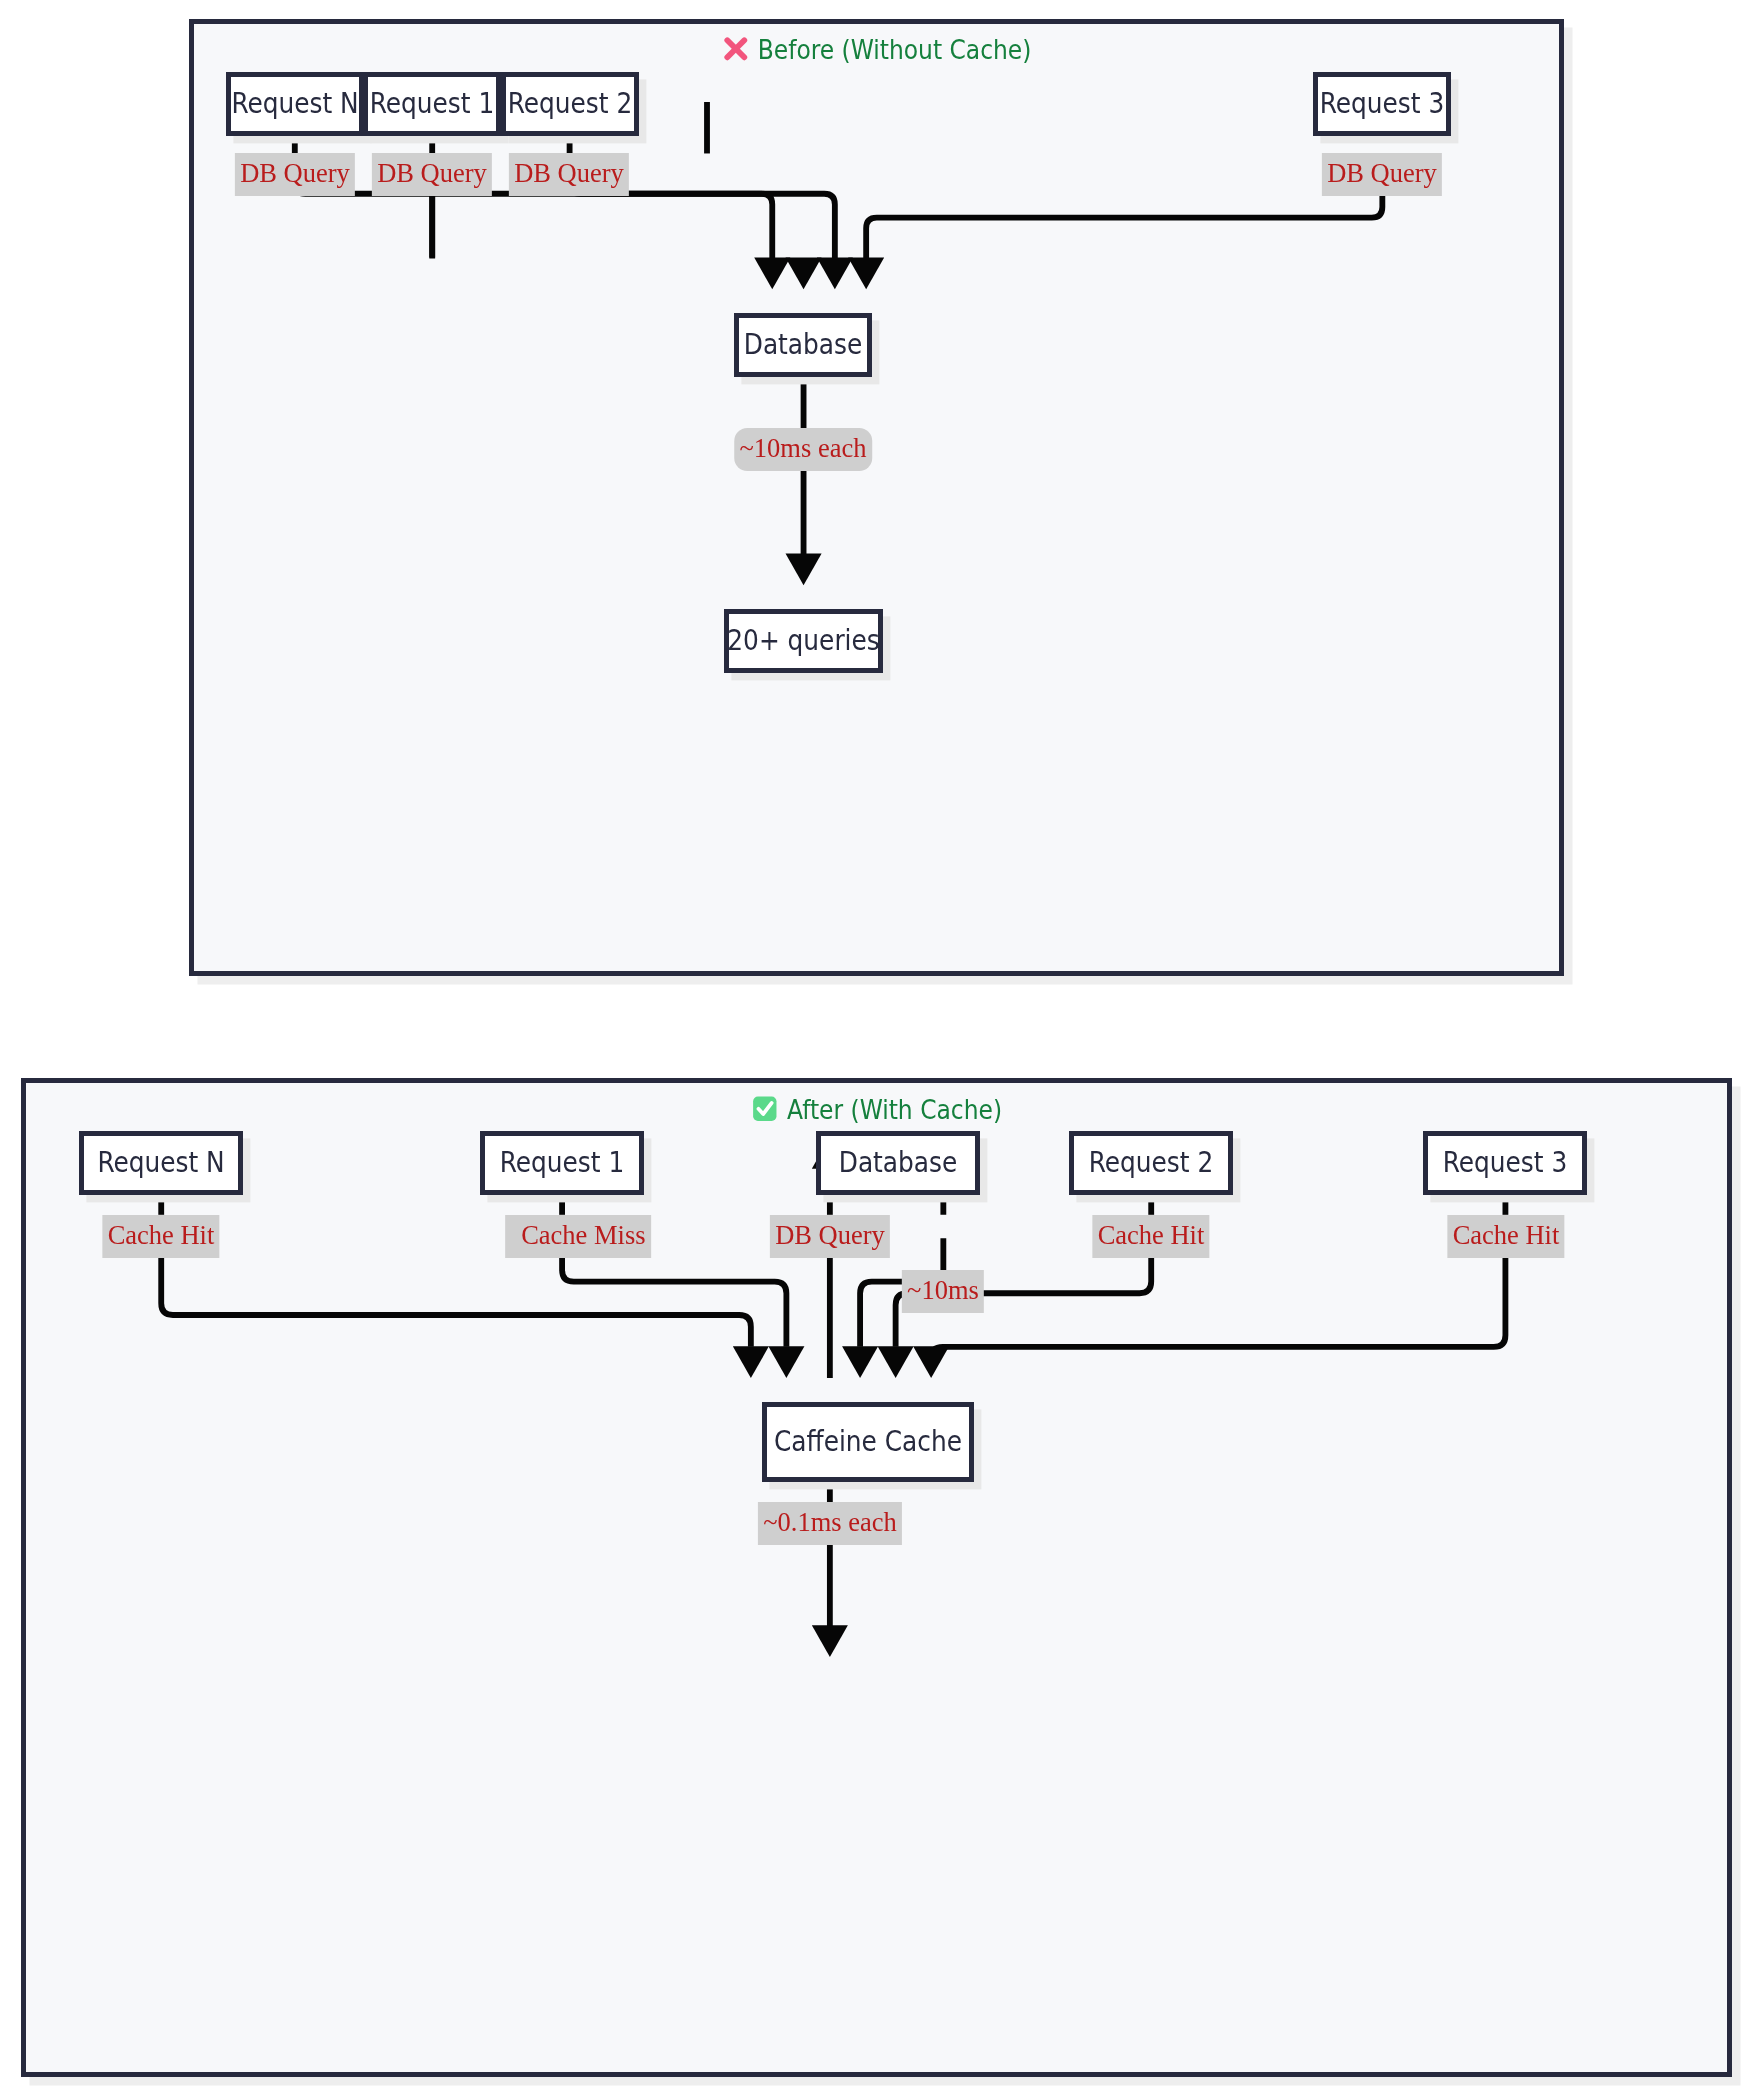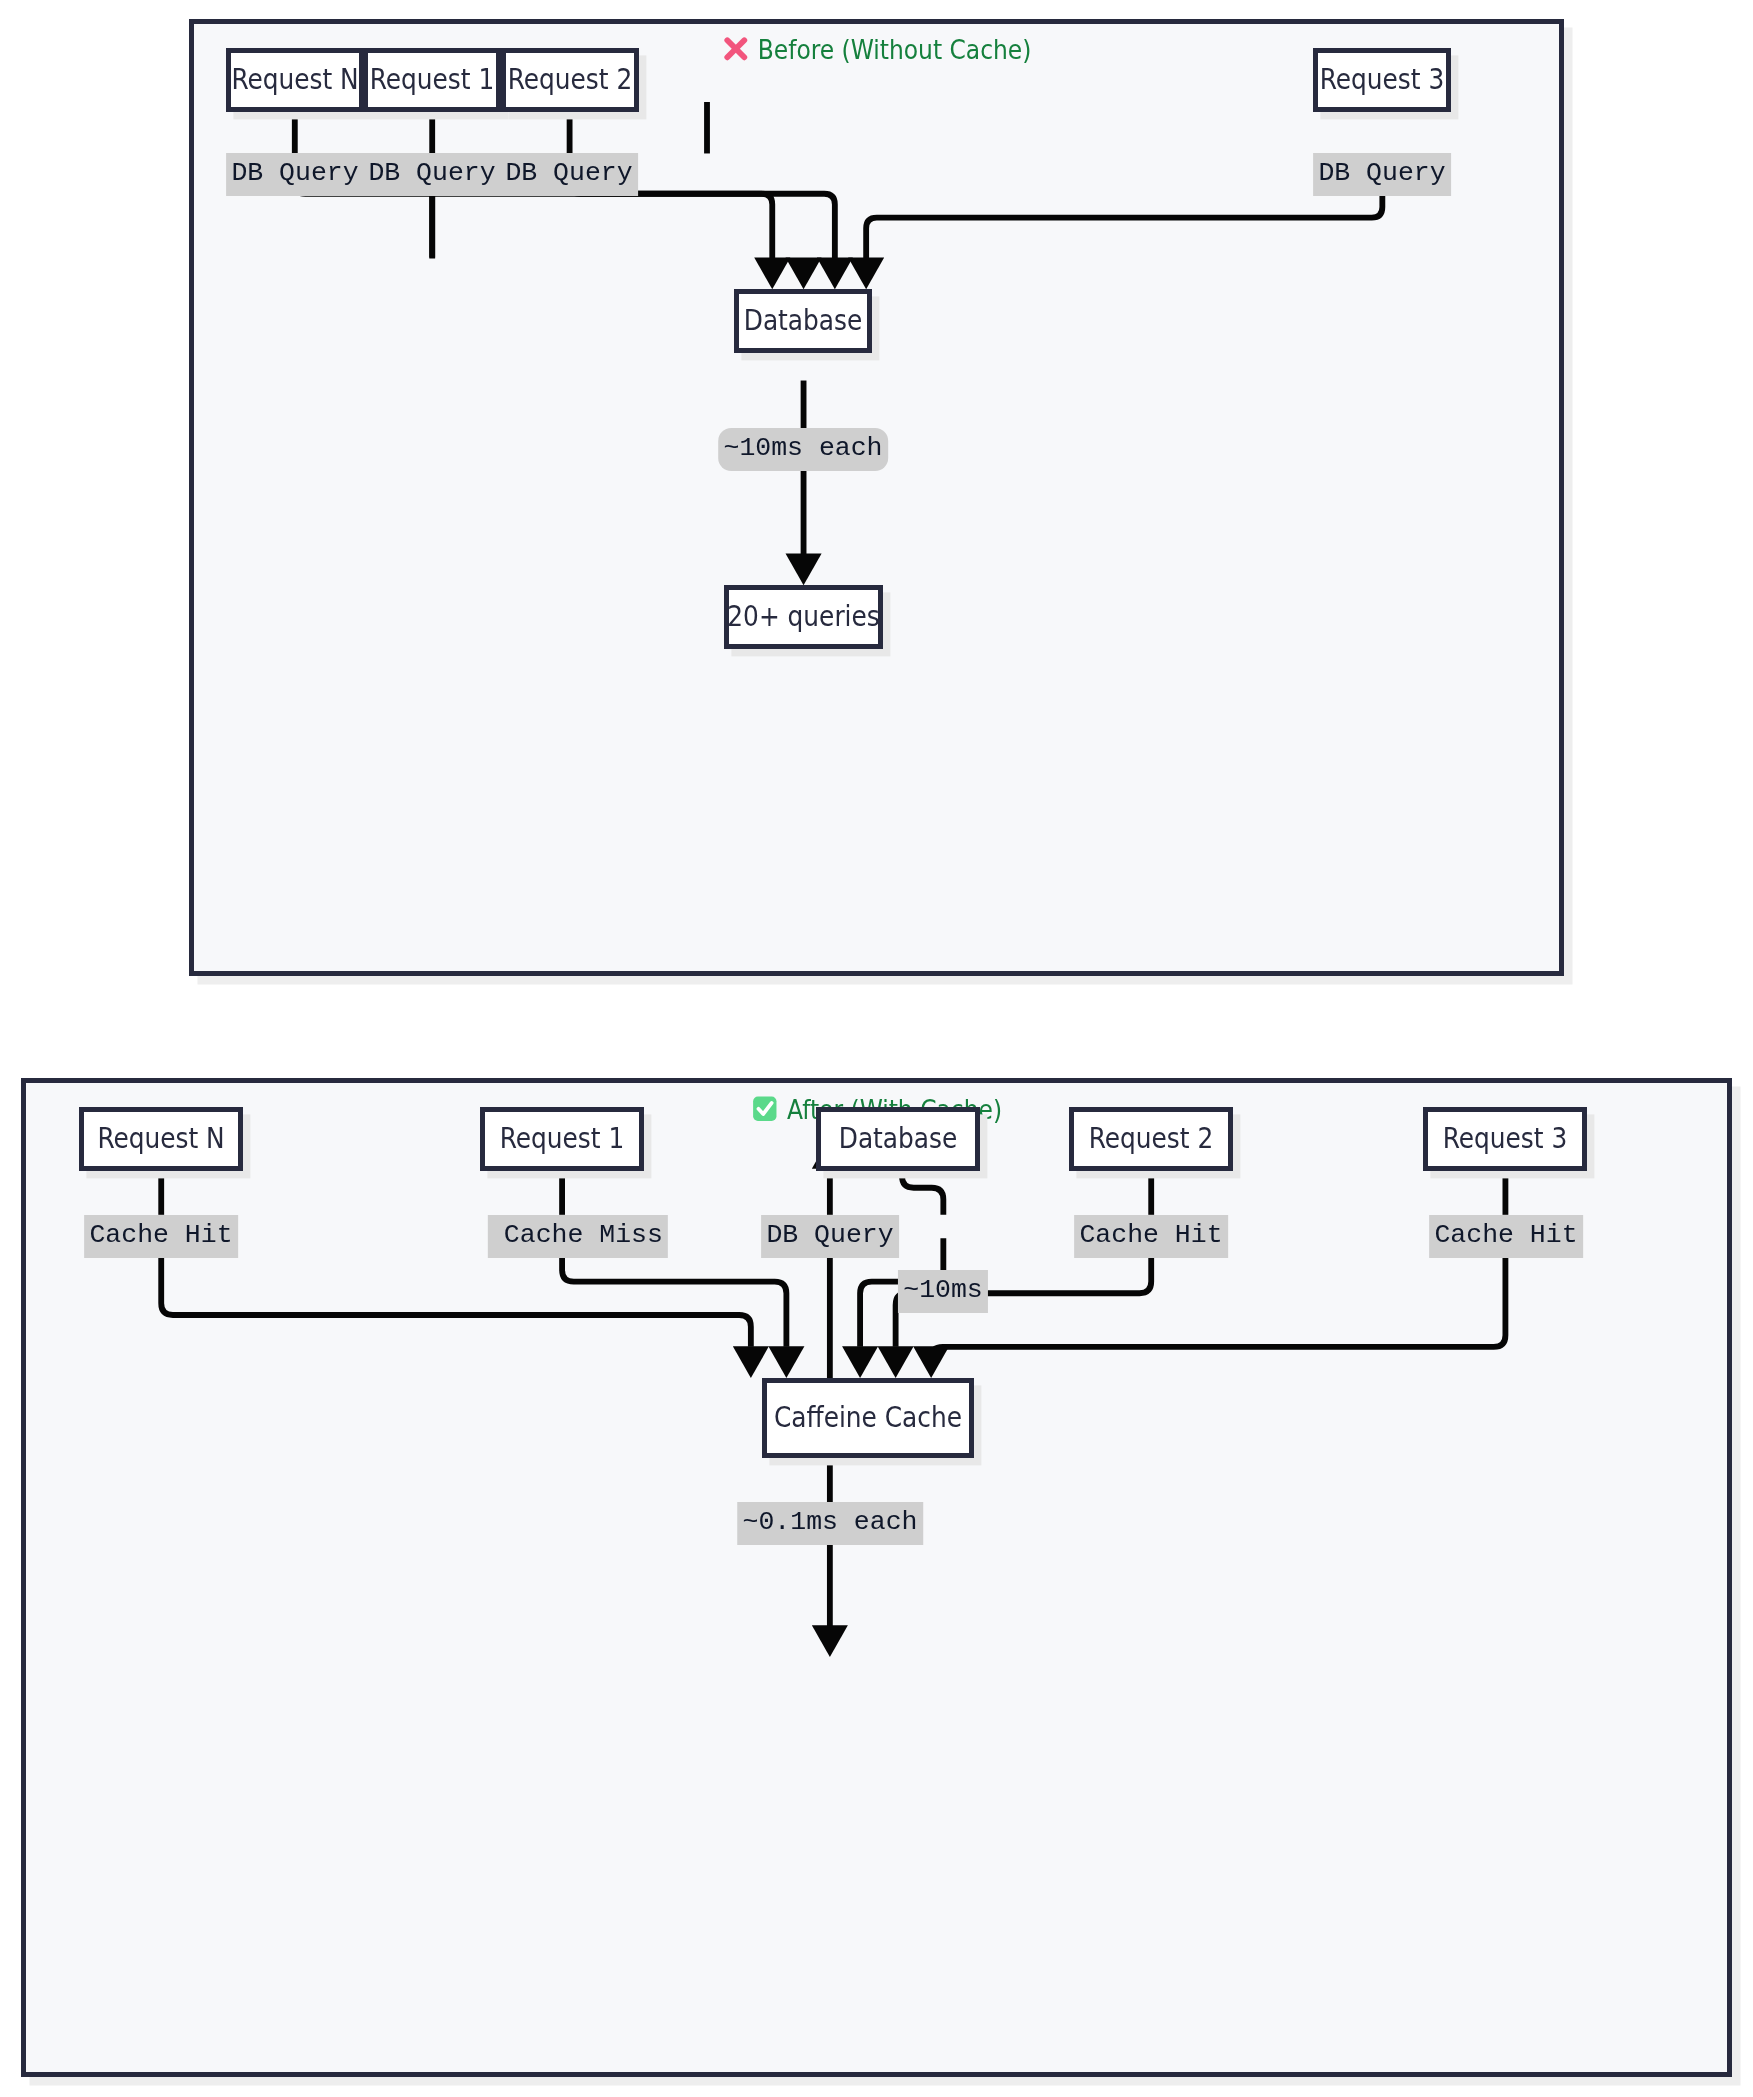--- a/index.html
+++ b/index.html
@@ -17,27 +17,27 @@
   #panel-before .panel-title{top:11.7px;}
   #panel-after  .panel-title{top:11.7px;}
   .title-ico{display:inline-block;vertical-align:-3.2px;margin-right:8.5px;}
 
   svg.wires{position:absolute;left:0;top:0;overflow:visible;}
   .wire{fill:none;stroke:#060606;stroke-width:11;stroke-linecap:butt;stroke-linejoin:round;}
   .ahead{fill:#060606;stroke:none;}
 
   .node{position:absolute;box-sizing:border-box;background:#ffffff;border:5.3px solid #272a3e;
         display:flex;align-items:center;justify-content:center;
-        box-shadow:7.4px 7.4px 0 0 #e8e8e8;}
+        box-shadow:7.4px 7.4px 0 0 #e8e8e8;margin-top:24px;}
   .node span{font-size:27.6px;color:#272a3e;white-space:nowrap;line-height:1;
              font-family:"DejaVu Sans Condensed","Liberation Sans",sans-serif;}
 
-  .elabel{position:absolute;background:#cfcfcf;color:#0f172a;font-size:26.5px;line-height:1.30;
+  .elabel{position:absolute;background:#cfcfcf;color:#b91c1c;font-size:26.5px;line-height:1.30;
           padding:3.2px 5.3px 5.3px 5.3px;white-space:nowrap;transform:translateX(-50%);
-          font-family:Liberation Mono, monospace;}
+          font-family:Liberation Serif, serif;}
 </style>
 </head>
 <body>
 
 <div class="page">
 
   <div class="panel" id="panel-before">
 
     <div class="panel-title">
       <span class="title-ico">

